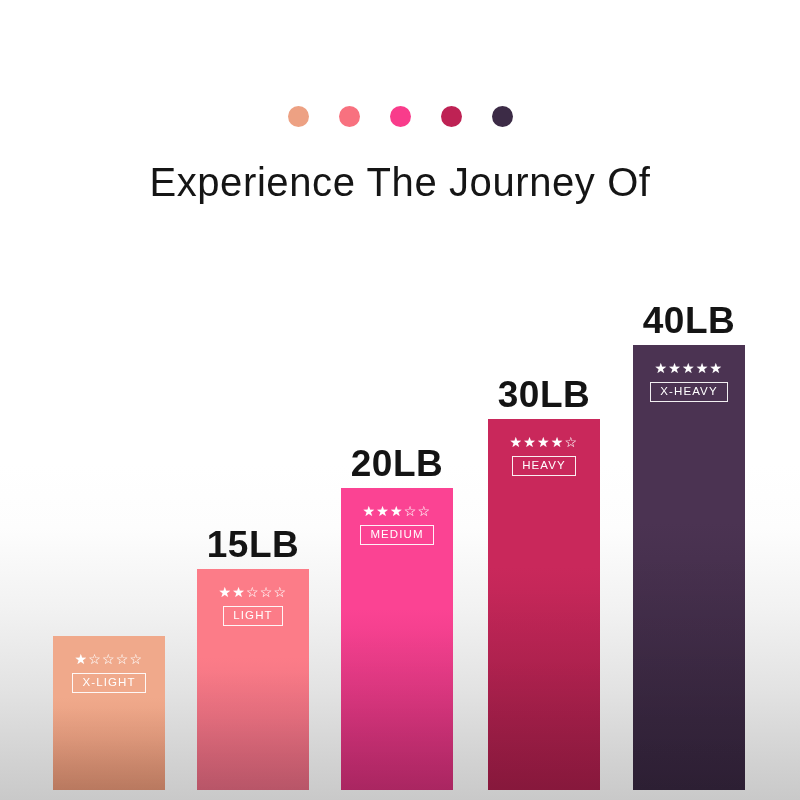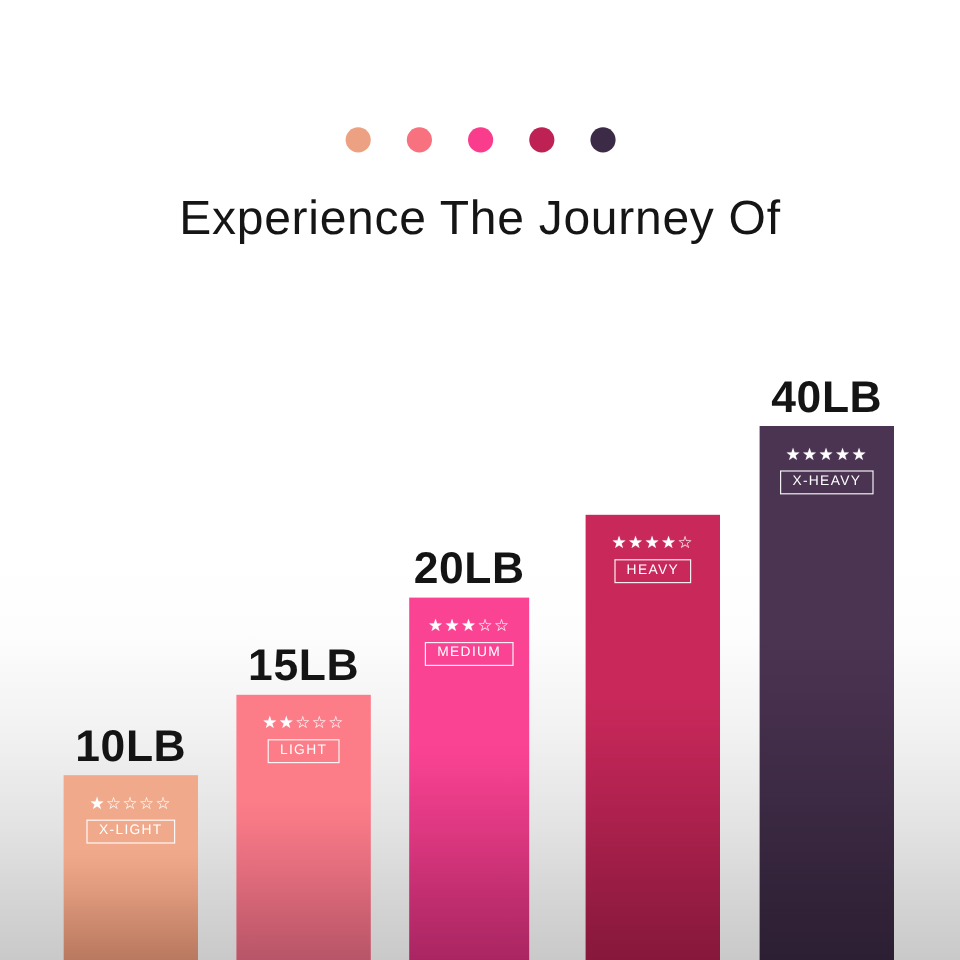--- a/index.html
+++ b/index.html
@@ -66,21 +66,21 @@
   
   #chart {
     position: absolute;
     left: 0;
     top: 0;
     width: 800px;
     height: 800px;
   }
   .bar-group {
     position: absolute;
-    bottom: 0;
+    bottom: 10px;
     margin-top: 36px;
   }
   .bar-value {
     position: absolute;
     left: 50%;
     transform: translateX(-50%);
     bottom: 100%;
     margin-bottom: 4px;
     font-size: 37px;
     font-weight: 700;
@@ -147,50 +147,50 @@
       <div class="dot" style="background: rgb(190, 34, 84);"></div>
       <div class="dot" style="background: rgb(60, 43, 70);"></div>
     </div>
 
   <div id="headline">
     <span class="line">Experience The Journey Of</span>
   </div>
 
   <div id="chart">
       <div class="bar-group" style="left: 53px; width: 112px; height: 154px;">
-        <div class="bar-value">10LB</div>
         <div class="bar" style="background: linear-gradient(rgb(240, 169, 139) 0%, rgb(240, 169, 139) 40%, rgb(217, 142, 112) 100%);">
           <div class="bar-badge">
             <div class="stars">★☆☆☆☆</div>
             <div class="level-box">X-LIGHT</div>
           </div>
           <div class="bar-shade"></div>
         </div>
       </div>
       <div class="bar-group" style="left: 197px; width: 112px; height: 221px;">
         <div class="bar-value">15LB</div>
         <div class="bar" style="background: linear-gradient(rgb(252, 124, 136) 0%, rgb(252, 124, 136) 40%, rgb(216, 100, 122) 100%);">
           <div class="bar-badge">
             <div class="stars">★★☆☆☆</div>
             <div class="level-box">LIGHT</div>
           </div>
           <div class="bar-shade"></div>
         </div>
       </div>
-      <div class="bar-group" style="left: 341px; width: 100px; height: 302px; border-radius: 20px;">
+      <div class="bar-group" style="left: 341px; width: 112px; height: 302px; border-radius: 20px;">
         <div class="bar-value">20LB</div>
         <div class="bar" style="background: linear-gradient(rgb(251, 67, 147) 0%, rgb(251, 67, 147) 40%, rgb(199, 44, 114) 100%);">
           <div class="bar-badge">
             <div class="stars">★★★☆☆</div>
             <div class="level-box">MEDIUM</div>
           </div>
           <div class="bar-shade"></div>
         </div>
       </div>
       <div class="bar-group" style="left: 488px; width: 112px; height: 371px;">
+        <div class="bar-value">30LB</div>
         <div class="bar" style="background: linear-gradient(rgb(201, 40, 91) 0%, rgb(201, 40, 91) 40%, rgb(158, 28, 70) 100%);">
           <div class="bar-badge">
             <div class="stars">★★★★☆</div>
             <div class="level-box">HEAVY</div>
           </div>
           <div class="bar-shade"></div>
         </div>
       </div>
       <div class="bar-group" style="left: 633px; width: 112px; height: 445px;">
         <div class="bar-value">40LB</div>

